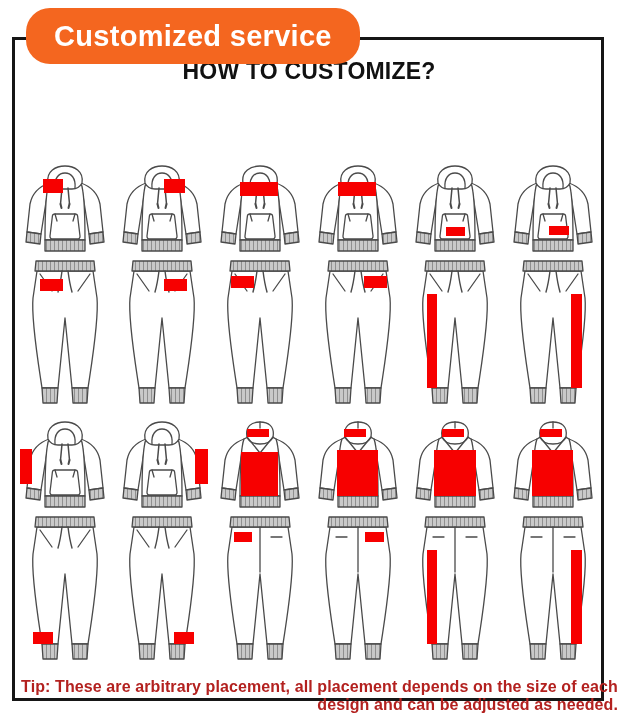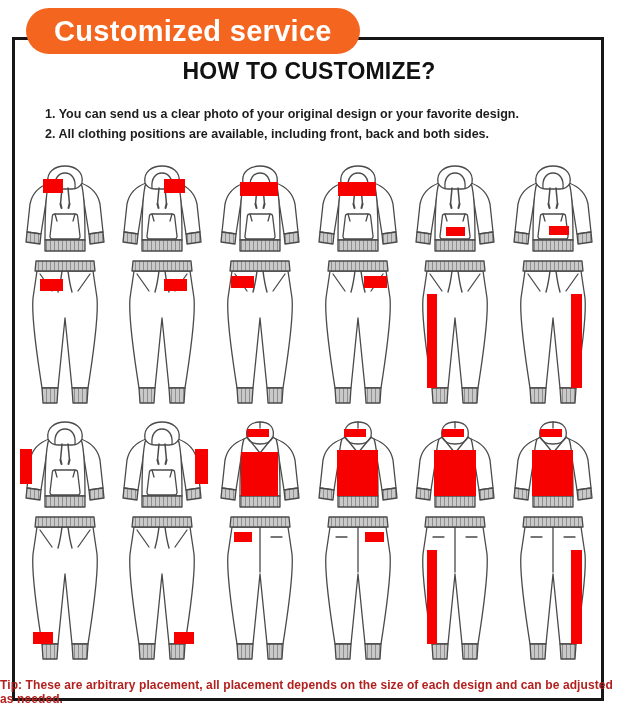--- a/index.html
+++ b/index.html
@@ -1,60 +1,56 @@
 <!DOCTYPE html>
 <html><head>
 <meta charset="utf-8">
 <style>
   html,body{margin:0;padding:0;background:#ffffff;}
   .canvas{position:relative;width:618px;height:720px;background:#ffffff;
           font-family:"Liberation Sans",sans-serif;overflow:hidden;}
   .frame{position:absolute;left:12px;top:37px;width:586px;height:658px;
          border:3px solid #161616;background:#ffffff;}
-  .banner{position:absolute;left:26px;top:8px;height:46px;border-radius:24px;
+  .banner{position:absolute;left:26px;top:8px;height:56px;border-radius:24px;
           display:inline-flex;align-items:center;padding:0 28px;z-index:3;
           font-size:29px;font-weight:700;letter-spacing:0.3px;}
   .title{position:absolute;left:0;top:58px;width:100%;margin:0;text-align:center;
          font-size:23px;font-weight:700;color:#111;letter-spacing:0.2px;z-index:2;}
   .instructions{position:absolute;left:45px;top:104px;margin:0;padding:0;list-style:none;
                 font-size:12.5px;font-weight:700;line-height:20px;z-index:2;}
   .grid{position:absolute;left:16px;top:164px;width:586px;z-index:2;
         display:grid;grid-template-columns:repeat(6,1fr);row-gap:14px;}
   .set{display:flex;flex-direction:column;align-items:center;}
   .garment{position:relative;}
   .garment.hoodie{width:96px;height:92px;}
   .garment.pants{width:96px;height:148px;margin-top:2px;}
   .garment svg{display:block;width:100%;height:100%;}
   .mark{position:absolute;z-index:2;}
-  .tip{position:absolute;left:0;top:678px;width:100%;text-align:left;
-       font-size:12px;font-weight:700;z-index:2;letter-spacing:0.1px;}
+  .tip{position:absolute;left:0;top:678px;width:100%;text-align:right;
+       font-size:16px;font-weight:700;z-index:2;letter-spacing:0.1px;}
   .svgdefs{position:absolute;width:0;height:0;}
 </style>
 </head>
 <body>
 
 <svg class="svgdefs" aria-hidden="true">
   <defs>
     <pattern id="ribfill" width="4" height="8" patternUnits="userSpaceOnUse">
       <rect width="4" height="8" fill="#c9c9c9"></rect>
       <path d="M1.5 0 V8" stroke="#8f8f8f" stroke-width="1"></path>
     </pattern>
   </defs>
 </svg>
 
 <div class="canvas">
   <div class="frame" style="border-color: rgb(22, 22, 22);"></div>
   <div class="banner" style="background: rgb(244, 102, 31); color: rgb(255, 255, 255);">
     <span>Customized service</span>
   </div>
   <h1 class="title" style="color: rgb(17, 17, 17);">HOW TO CUSTOMIZE?</h1>
-  <ul class="instructions" style="color: rgb(29, 29, 29);">
-    <li>1. You can send us a clear photo of your original design or your favorite design.</li>
-    <li>2. All clothing positions are available, including front, back and both sides.</li>
-  </ul>
   <div class="grid" id="sets-grid">
       <div class="set">
     <div class="garment hoodie">
           <svg viewBox="0 0 96 92">
     <g fill="#ffffff" stroke="#4a4a4a" stroke-width="1.3" stroke-linejoin="round" stroke-linecap="round">
       <path d="M32 19 C21 23 15 30 13 40 L10 68 L24 70 L29 38 Z"></path>
       <path d="M64 19 C75 23 81 30 83 40 L86 68 L72 70 L67 38 Z"></path>
       <path d="M10 68 L24 70 L23 80 L9 78 Z" fill="url(#ribfill)"></path>
       <path d="M86 68 L72 70 L73 80 L87 78 Z" fill="url(#ribfill)"></path>
       <path d="M32 19 C37 15 59 15 64 19 C67 27 68 46 68 76 L28 76 C28 46 29 27 32 19 Z"></path>

